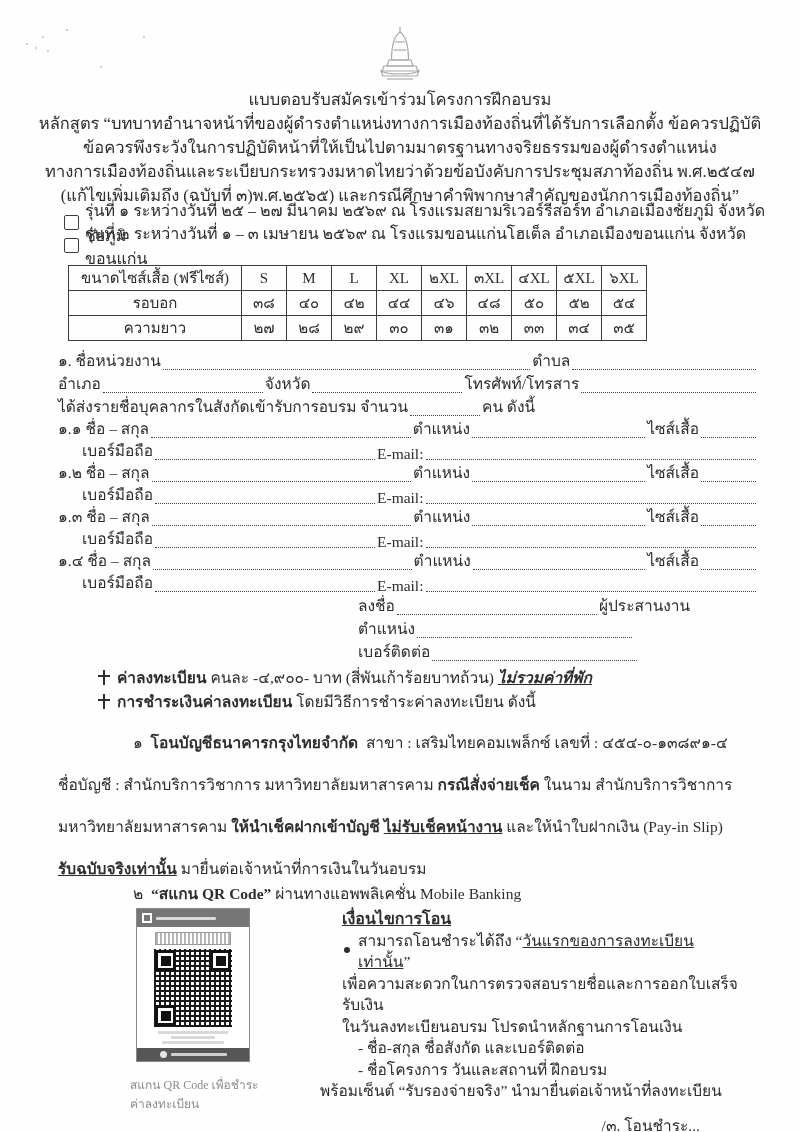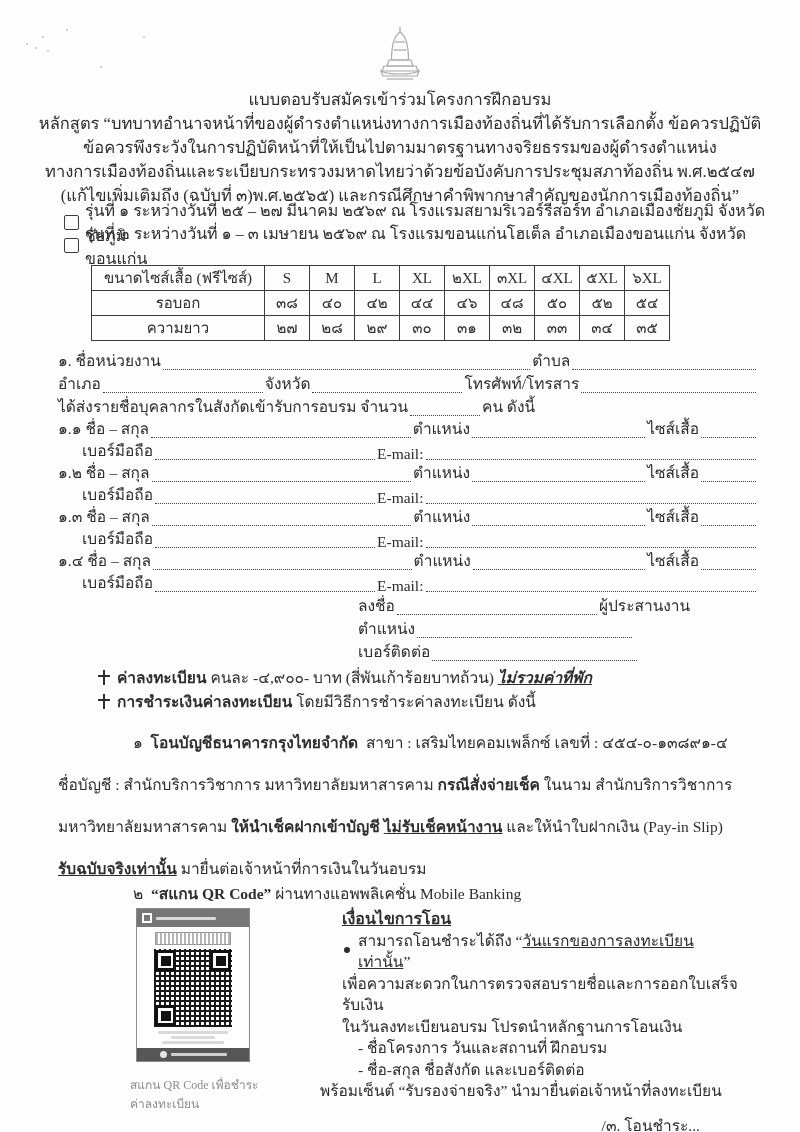--- a/index.html
+++ b/index.html
@@ -17,21 +17,21 @@
   
   .head{ text-align:center; font-size:16.5px; line-height:24px; margin-top:2px;}
   .head .hline{white-space:nowrap;}
 
   
   .sessions{margin-left:64px;margin-top:3px;font-size:16px;}
   .session-row{display:flex;align-items:center;height:23px;}
   .cb{width:13px;height:13px;border:1.4px solid #3c3c3c;border-radius:2px;margin-right:6px;flex:0 0 auto;background:#fff;}
 
   
-  table.sizes{border-collapse:collapse;margin:8px 0 0 91px;table-layout:fixed;}
+  table.sizes{border-collapse:collapse;margin:8px 0 0 68px;table-layout:fixed;}
   table.sizes td{border:1px solid #3c3c3c;text-align:center;font-size:15px;height:21px;padding:0 2px;}
   td.c0{width:168px;} td.cn{width:40px;}
 
   
   .content{margin:10px 42px 0 58px;font-size:15.5px;}
   .frow{display:flex;align-items:flex-end;height:23px;}
   .frow.small{height:22px;}
   .frow span.lbl{white-space:nowrap;padding-bottom:1px;}
   .dots{border-bottom:1px dotted #3f3f3f;height:1px;margin:0 2px 4px 2px;}
   .g1{flex:1;} .g2{flex:2;} .g3{flex:3;} .g4{flex:4;}
@@ -336,22 +336,22 @@
       </div>
 
       <div class="cond-col">
         <div class="cond-title">เงื่อนไขการโอน</div>
         <div class="bullet-row">
           <span class="bullet"></span>
           <span><span>สามารถโอนชำระได้ถึง “</span><span class="u">วันแรกของการลงทะเบียน เท่านั้น</span><span>”</span></span>
         </div>
         <div>เพื่อความสะดวกในการตรวจสอบรายชื่อและการออกใบเสร็จรับเงิน</div>
         <div>ในวันลงทะเบียนอบรม โปรดนำหลักฐานการโอนเงิน</div>
+        <div class="cond-item">- ชื่อ-สกุล ชื่อสังกัด และเบอร์ติดต่อ</div>
         <div class="cond-item">- ชื่อโครงการ วันและสถานที่ ฝึกอบรม</div>
-        <div class="cond-item">- ชื่อ-สกุล ชื่อสังกัด และเบอร์ติดต่อ</div>
         <div class="cond-closing">พร้อมเซ็นต์ “รับรองจ่ายจริง” นำมายื่นต่อเจ้าหน้าที่ลงทะเบียน</div>
       </div>
     </div>
 
     <div class="page-ref">/๓. โอนชำระ...</div>
 
   </div>
 </div>
 
 </body></html>

